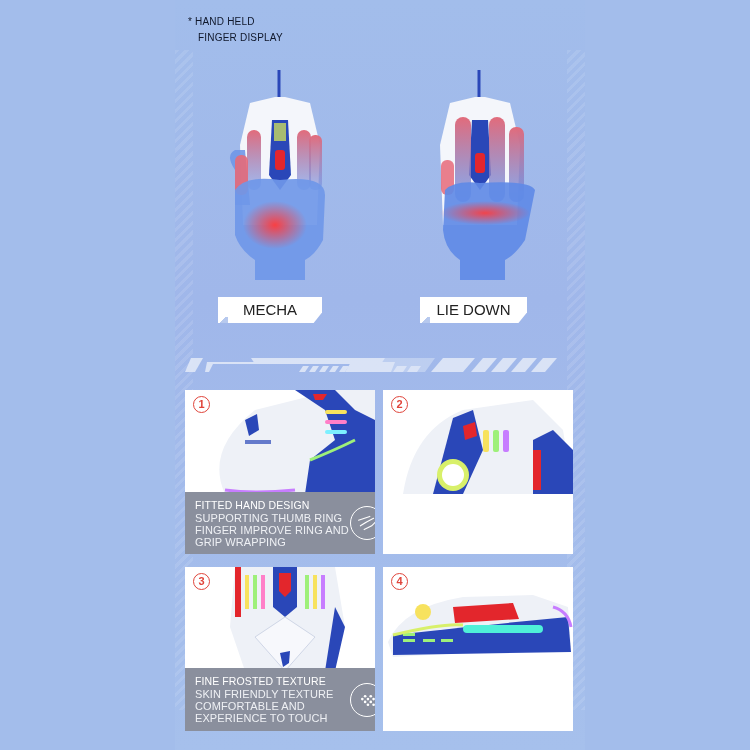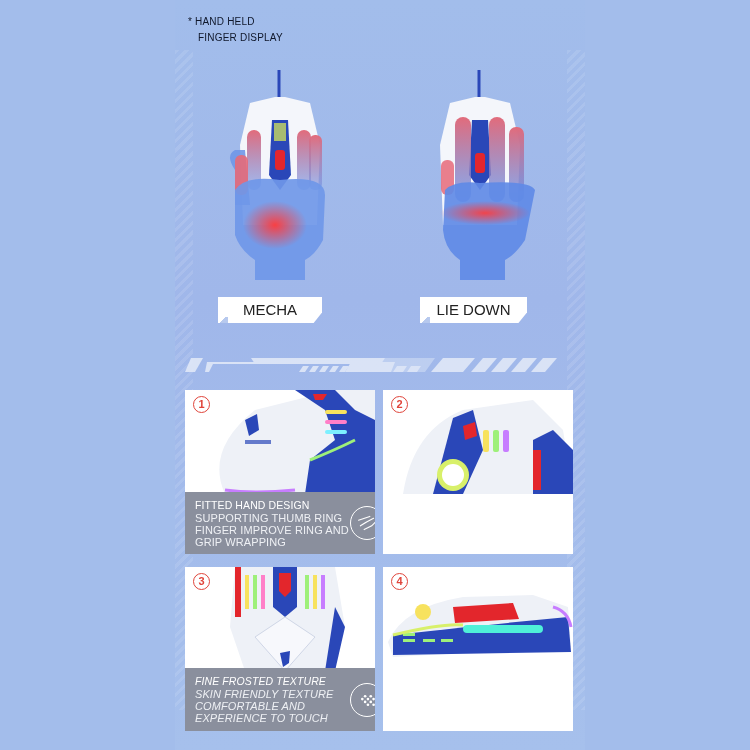--- a/index.html
+++ b/index.html
@@ -50,21 +50,21 @@
   .card .photo { position: absolute; left: 0; top: 0; width: 190px; height: 104px; }
   .card .num {
     position: absolute; left: 8px; top: 6px; width: 17px; height: 17px; border-radius: 50%;
     border: 1.5px solid #e0443a; color: #e0443a; font-size: 11px; line-height: 14px;
     text-align: center; font-weight: bold; background: rgba(255,255,255,0.85);
   }
   .card .caption {
     position: absolute; left: 0; bottom: 0; width: 213px; height: 62px;
     background: #8a8f9d; color: #fff; padding: 7px 10px 0 10px;
   }
-  .card.r2 .caption { height: 63px; font-style: italic; }
+  .card.r2 .caption { height: 63px; }
   .caption .title { font-size: 10.5px; line-height: 13px; letter-spacing: 0.1px; }
   .caption .desc { font-size: 11px; line-height: 12px; color: #eef0f4; letter-spacing: 0.1px; }
   .caption .icon {
     position: absolute; right: 14px; top: 50%; margin-top: -17px;
     width: 34px; height: 34px; border-radius: 50%; border: 1.3px solid #fff;
   }
   .caption .icon svg { width: 100%; height: 100%; }
 
   .c1 { left: 185px; top: 390px; }
   .c2 { left: 383px; top: 390px; }

